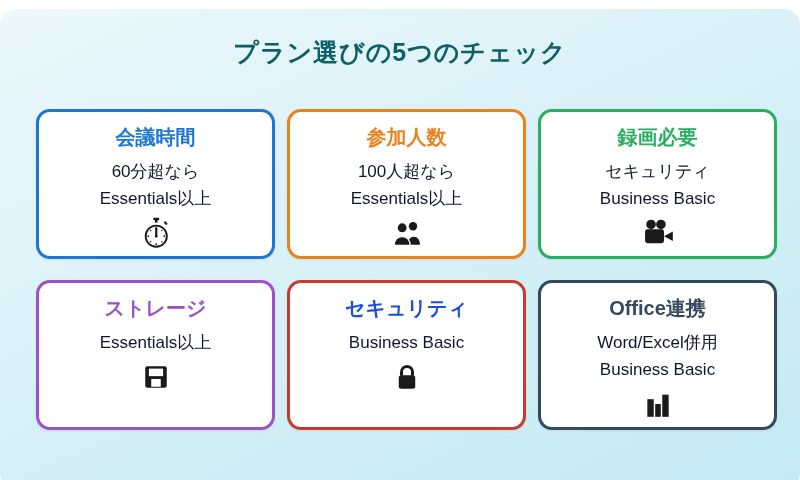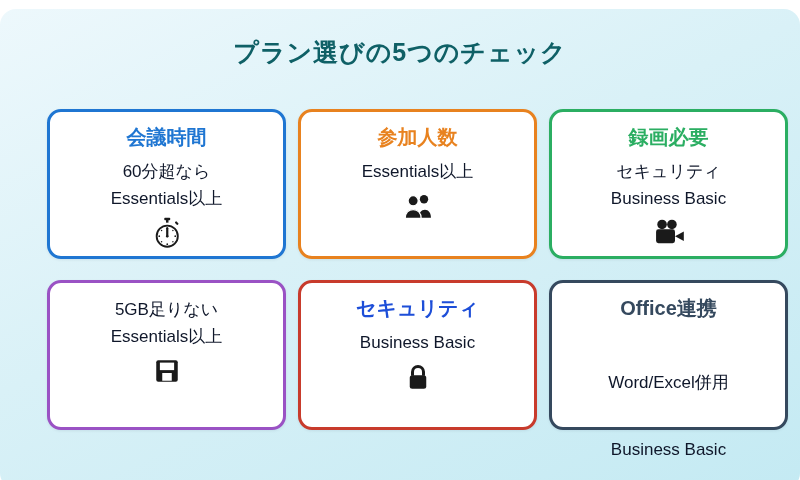--- a/index.html
+++ b/index.html
@@ -15,21 +15,21 @@
   .page-title{
     margin:0;
     padding-top:27px;
     text-align:center;
     font-size:25px;
     font-weight:700;
     letter-spacing:1px;
   }
   .grid{
     position:absolute;
-    top:100px;left:47px;width:741px;
+    top:100px;left:36px;width:741px;
     display:grid;
     grid-template-columns:repeat(3,1fr);
     column-gap:12px;
     row-gap:21px;
   }
   .card{
     height:150px;
     background:#ffffff;
     border:3px solid #888;
     border-radius:14px;
@@ -89,20 +89,21 @@
           <circle cx="7.6" cy="11" r="0.6" fill="#1a1a1a"></circle>
           <circle cx="16.8" cy="11" r="0.6" fill="#1a1a1a"></circle>
           <circle cx="7.6" cy="20.2" r="0.6" fill="#1a1a1a"></circle>
           <circle cx="16.8" cy="20.2" r="0.6" fill="#1a1a1a"></circle>
         </svg>
       </div>
     </section>
 
     <section class="card" style="border-color: rgb(232, 130, 31);">
       <h2 class="card-title" style="color: rgb(232, 130, 31);">参加人数</h2>
+      <p class="card-line">100人超なら</p>
       <p class="card-line">Essentials以上</p>
       <div class="card-icon">
         <svg width="34" height="30" viewBox="0 0 26 22">
           <circle cx="17.6" cy="5.8" r="3.2" fill="#1a1a1a"></circle>
           <path d="M13.6 20c0-3.8 1.9-6.2 4.7-6.2 2.7 0 4.6 2.4 4.6 6.2z" fill="#1a1a1a"></path>
           <circle cx="9.3" cy="7" r="3.9" fill="#1a1a1a" stroke="#ffffff" stroke-width="1"></circle>
           <path d="M3.2 20.4c0-4.2 2.6-6.7 6.1-6.7s6.1 2.5 6.1 6.7z" fill="#1a1a1a" stroke="#ffffff" stroke-width="1"></path>
         </svg>
       </div>
     </section>
@@ -115,21 +116,21 @@
         <svg width="36" height="30" viewBox="0 0 27 22">
           <circle cx="8.3" cy="4.6" r="3.6" fill="#1a1a1a"></circle>
           <circle cx="15.7" cy="4.6" r="3.6" fill="#1a1a1a"></circle>
           <rect x="3.8" y="8.2" width="14.2" height="10.4" rx="1.8" fill="#1a1a1a"></rect>
           <path d="M18 13.4l6.6-3.6v7.2L18 13.4z" fill="#1a1a1a"></path>
         </svg>
       </div>
     </section>
 
     <section class="card" style="border-color: rgb(154, 82, 196);">
-      <p class="card-line">5GB足りない</p>
+      <h2 class="card-title" style="color: rgb(154, 82, 196);">ストレージ</h2>
       <p class="card-line">Essentials以上</p>
       <div class="card-icon">
         <svg width="30" height="30" viewBox="0 0 24 24">
           <rect x="3.4" y="3.4" width="17.2" height="17.2" rx="1.6" fill="#1a1a1a"></rect>
           <rect x="6.3" y="5.3" width="11.4" height="6" fill="#ffffff"></rect>
           <rect x="8.2" y="13.6" width="7.6" height="6.2" fill="#ffffff"></rect>
         </svg>
       </div>
     </section>
 
@@ -137,21 +138,21 @@
       <h2 class="card-title" style="color: #1d4ed8;">セキュリティ</h2>
       <p class="card-line">Business Basic</p>
       <div class="card-icon">
         <svg width="28" height="30" viewBox="0 0 22 24">
           <path d="M6.6 11V7.9a4.4 4.4 0 0 1 8.8 0V11" fill="none" stroke="#1a1a1a" stroke-width="2.4"></path>
           <rect x="4.4" y="10.6" width="13.2" height="10.8" rx="2" fill="#1a1a1a"></rect>
         </svg>
       </div>
     </section>
 
-    <section class="card" style="border-color: rgb(53, 73, 94); gap: 40px;">
+    <section class="card" style="border-color: rgb(53, 73, 94);">
       <h2 class="card-title" style="color: rgb(53, 73, 94);">Office連携</h2>
       <p class="card-line">Word/Excel併用</p>
       <p class="card-line">Business Basic</p>
       <div class="card-icon">
         <svg width="32" height="28" viewBox="0 0 24 20">
           <rect x="4" y="6.4" width="4.8" height="13.2" fill="#1a1a1a"></rect>
           <rect x="9.9" y="10" width="4.2" height="9.6" fill="#1a1a1a"></rect>
           <rect x="15.2" y="3" width="4.8" height="16.6" fill="#1a1a1a"></rect>
         </svg>
       </div>

